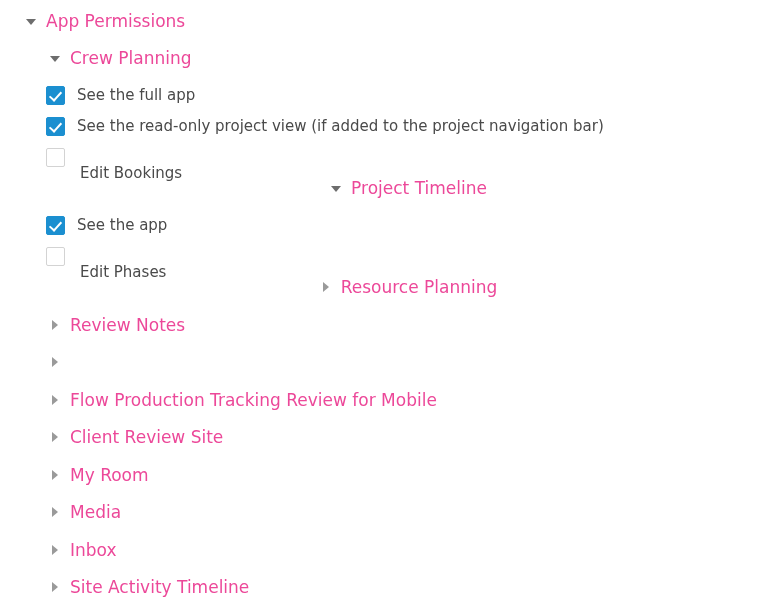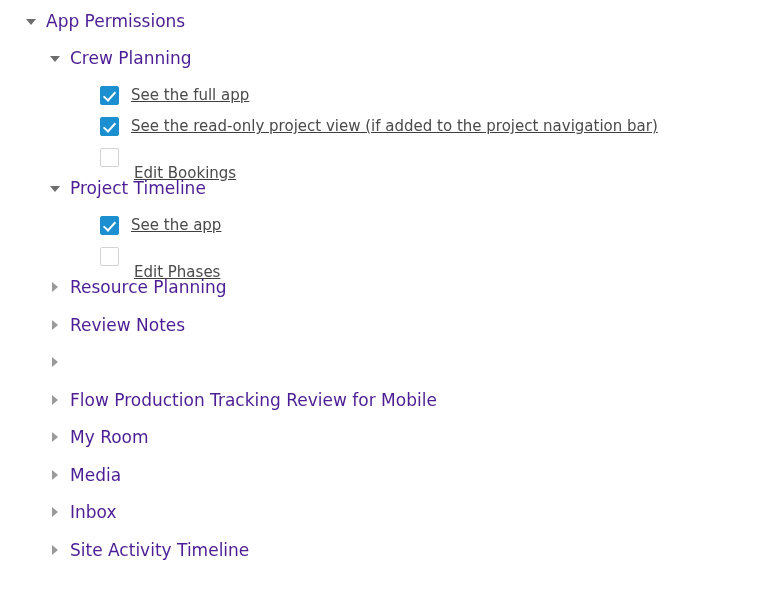--- a/index.html
+++ b/index.html
@@ -23,23 +23,23 @@
   .row {
     display: flex;
     align-items: center;
     height: 24px;
     white-space: nowrap;
   }
 
   
   .lvl-0 { padding-left: 25px; margin-bottom: 13px; }
   .lvl-1 { padding-left: 49px; margin-bottom: 13px; }
-  .lvl-2 { padding-left: 100px; margin-bottom: 7px; text-decoration: underline; }
-
-  .lvl-1.group-gap { margin-top: 0; }
+  .lvl-2 { padding-left: 46px; margin-bottom: 7px; }
+
+  .lvl-1.group-gap { margin-top: 0; justify-content: center; }
   .lvl-1.collapsed-row { margin-bottom: 13.5px; }
 
   
   .twisty {
     width: 14px;
     height: 14px;
     flex: 0 0 14px;
     position: relative;
     display: inline-block;
   }
@@ -60,21 +60,21 @@
     top: 2px;
     border-top: 5.5px solid transparent;
     border-bottom: 5.5px solid transparent;
     border-left: 6px solid #9a9a9a;
   }
 
   
   .node-label {
     font-size: 17px;
     line-height: 22px;
-    color: #4c1d95;
+    color: #ec4899;
     margin-left: 7px;
     font-weight: 400;
   }
 
   
   .cb {
     width: 19px;
     height: 19px;
     flex: 0 0 19px;
     box-sizing: border-box;
@@ -167,20 +167,24 @@
 
   <div class="row lvl-1 collapsed-row">
     <span class="twisty collapsed"></span>
   </div>
 
   <div class="row lvl-1 collapsed-row">
     <span class="twisty collapsed"></span>
     <span class="node-label">Flow Production Tracking Review for Mobile</span>
   </div>
 
+  <div class="row lvl-1 collapsed-row">
+    <span class="twisty collapsed"></span>
+    <span class="node-label">Client Review Site</span>
+  </div>
 
   <div class="row lvl-1 collapsed-row">
     <span class="twisty collapsed"></span>
     <span class="node-label">My Room</span>
   </div>
 
   <div class="row lvl-1 collapsed-row">
     <span class="twisty collapsed"></span>
     <span class="node-label">Media</span>
   </div>

